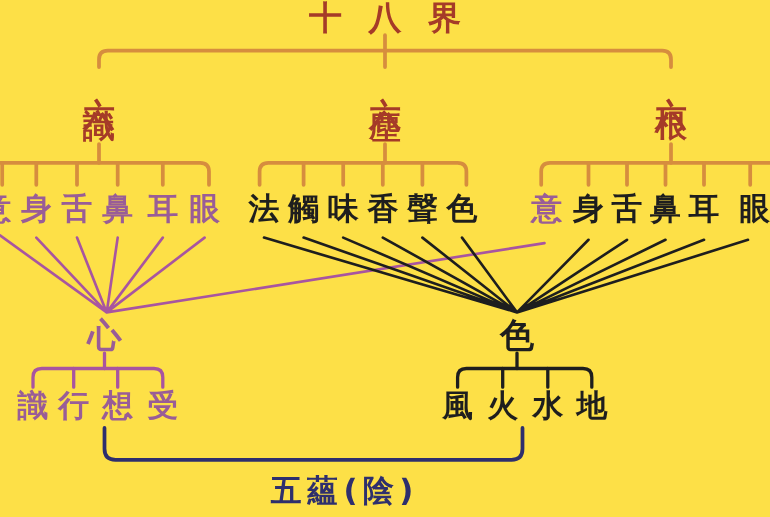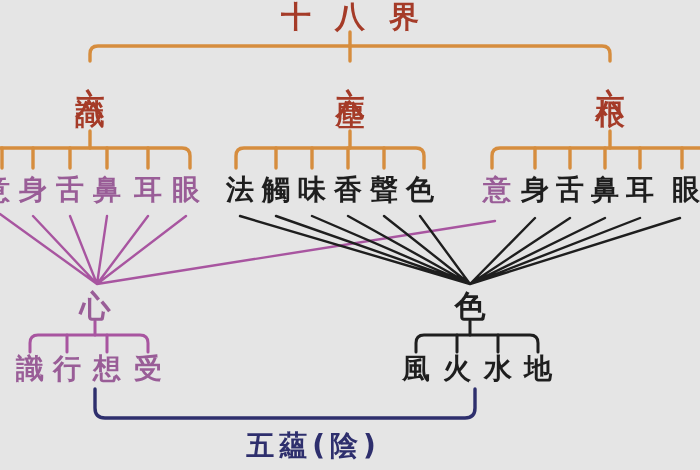--- a/index.html
+++ b/index.html
@@ -1,18 +1,18 @@
 <!DOCTYPE html>
 <html><head>
 <meta charset="utf-8">
 <style>
   html,body { margin:0; padding:0; background:#fff; }
   .canvas {
     position:relative; width:700px; height:470px; overflow:hidden;
-    background:#e5e5e5;
+    background:#fde047;
     font-family:"DejaVu Sans", sans-serif;
   }
   .lines-svg { position:absolute; left:0; top:0; width:700px; height:470px; }
   .txt { position:absolute; transform:translate(-50%,-50%); white-space:nowrap; line-height:1; }
   .title {
     left:350px; top:17px; font-size:30px; font-weight:bold;
     letter-spacing:24px; padding-left:24px; color:#a53b28;
   }
   .vlabel {
     position:absolute; top:64px; transform:translateX(-50%);

